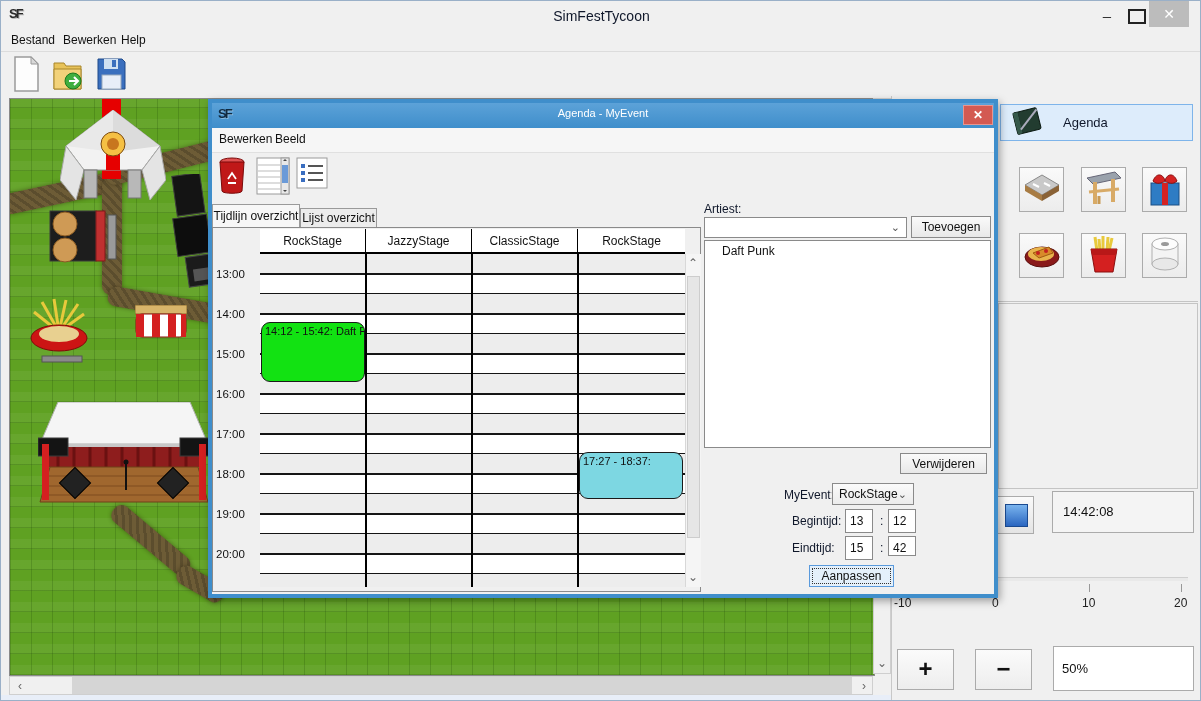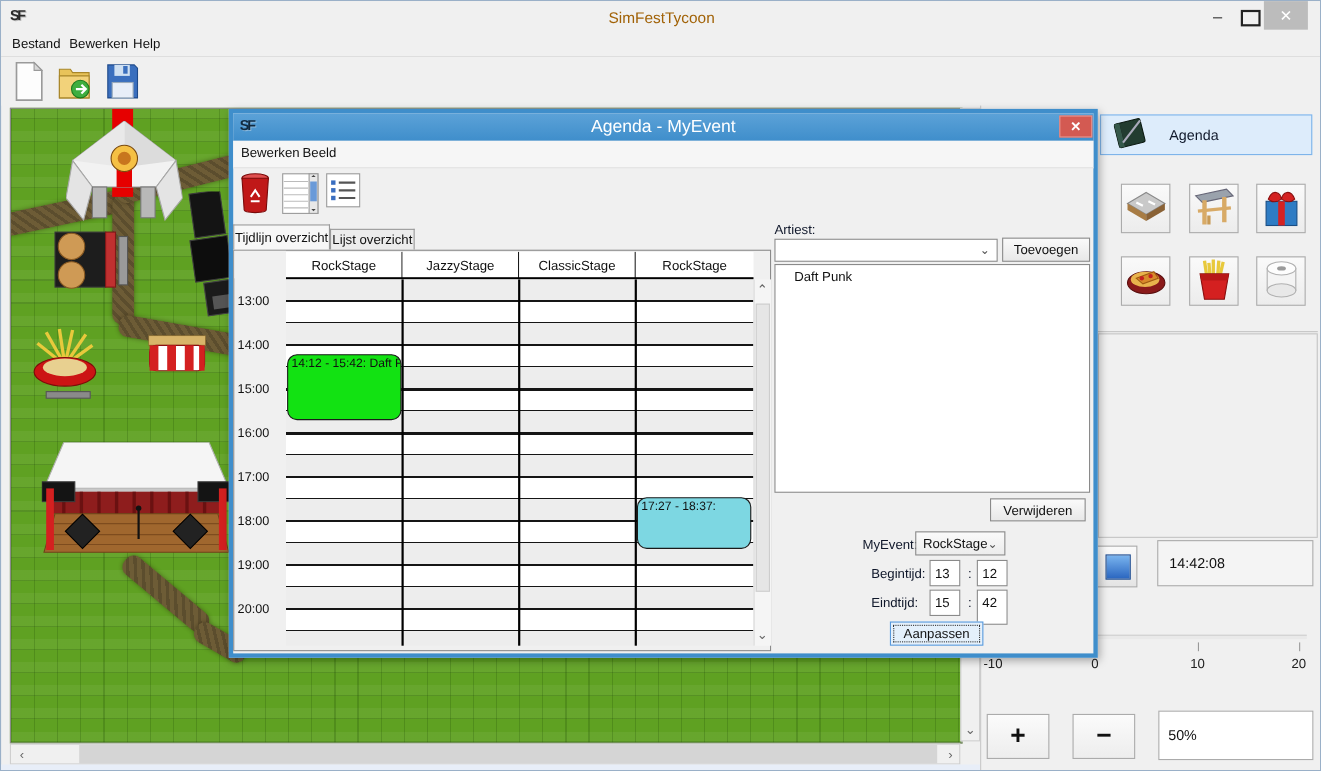--- a/index.html
+++ b/index.html
@@ -2,21 +2,21 @@
 <html><head>
 <meta charset="utf-8">
 <style>
   html,body{margin:0;padding:0;}
   body{font-family:"Liberation Sans", sans-serif; background:#d8d8d8;}
   #screen{position:relative;width:1201px;height:701px;background:#f0f0f0;overflow:hidden;
           border:1px solid #9ab0c8;box-sizing:border-box;font-size:12px;color:#111;}
   .abs{position:absolute;}
   
   .titlebar{left:0;top:0;width:1201px;height:30px;background:#f0f0f0;}
-  .app-title{left:0;top:7px;width:1201px;text-align:center;font-size:14px;color:#a16207;}
+  .app-title{left:0;top:7px;width:1201px;text-align:center;font-size:14px;color:#0f172a;}
   .sf-logo{font-weight:bold;font-size:13px;color:#2a2a2a;letter-spacing:-2px;
            text-shadow:1px 1px 0 #bbb;}
   .winbtn{top:6px;height:18px;text-align:center;color:#333;}
   .win-close{left:1148px;top:0;width:40px;height:26px;background:#bcbcbc;color:#fff;
              font-size:14px;line-height:26px;text-align:center;}
   .menubar{left:0;top:30px;width:1201px;height:20px;background:#f0f0f0;border-bottom:1px solid #dcdcdc;}
   .menu-item{top:2px;height:16px;color:#111;}
   .toolbar-main{left:0;top:51px;width:1201px;height:44px;background:#f0f0f0;}
   .tbtn{width:34px;height:38px;top:3px;}
   
@@ -48,21 +48,21 @@
            box-sizing:border-box;font-size:24px;font-weight:bold;text-align:center;line-height:38px;cursor:pointer;}
   .pctbox{left:161px;top:550px;width:141px;height:45px;background:#fff;border:1px solid #ababab;
           box-sizing:border-box;font-size:13px;line-height:43px;padding-left:8px;}
   .slider-track{left:6px;top:481px;width:290px;height:3px;background:#e9e9e9;border-top:1px solid #cfcfcf;}
   .tick{width:1px;height:8px;background:#999;top:488px;}
   .ticklbl{top:500px;font-size:12px;color:#222;}
   
   .dialog{left:207px;top:98px;width:790px;height:499px;background:#f0f0f0;
           border:4px solid #3f8ecb;box-sizing:border-box;box-shadow:2px 3px 8px rgba(0,0,0,.35);}
   .dlg-titlebar{left:0;top:0;width:782px;height:25px;background:linear-gradient(#5ca2d8,#3f8ecb);}
-  .dlg-title{left:0;top:4px;width:782px;text-align:center;color:#fff;font-size:16px;}
+  .dlg-title{left:0;top:4px;width:782px;text-align:center;color:#fff;font-size:11px;}
   .dlg-close{left:751px;top:2px;width:30px;height:20px;background:#d35a52;border:1px solid #e8958f;
              box-sizing:border-box;color:#fff;text-align:center;font-size:12px;line-height:18px;font-weight:bold;cursor:pointer;}
   .dlg-menubar{left:0;top:25px;width:782px;height:24px;background:#f6f6f6;border-bottom:1px solid #e0e0e0;}
   .dlg-toolbar{left:0;top:49px;width:782px;height:52px;}
   .dtbtn{top:5px;width:36px;height:40px;}
   .tab{box-sizing:border-box;border:1px solid #9a9a9a;border-bottom:none;background:#ececec;
        text-align:center;font-size:12px;cursor:pointer;}
   .tab.active{background:#f7f7f7;}
   
   .grid{left:0;top:124px;width:489px;height:365px;background:#f0f0f0;border:1px solid #8a8a8a;box-sizing:border-box;}
@@ -465,18 +465,18 @@
     </div>
 
     <span class="abs lbl" style="left:580px;top:411px;">Begintijd:</span>
     <div class="abs field" style="left:633px;top:406px;width:28px;height:24px;padding:4px 0 0 4px;">13</div>
     <span class="abs lbl" style="left:668px;top:411px;">:</span>
     <div class="abs field" style="left:676px;top:406px;width:28px;height:24px;padding:4px 0 0 4px;">12</div>
 
     <span class="abs lbl" style="left:580px;top:438px;">Eindtijd:</span>
     <div class="abs field" style="left:633px;top:433px;width:28px;height:24px;padding:4px 0 0 4px;">15</div>
     <span class="abs lbl" style="left:668px;top:438px;">:</span>
-    <div class="abs field" style="left:676px;top:433px;width:28px;height:32px;padding:4px 0 0 4px;">42</div>
+    <div class="abs field" style="left:676px;top:433px;width:28px;height:20px;padding:4px 0 0 4px;">42</div>
 
     <div class="abs btn focusbtn" style="left:597px;top:462px;width:85px;height:22px;line-height:21px;">Aanpassen</div>
   </div>
 
 </div>
 
 </body></html>

